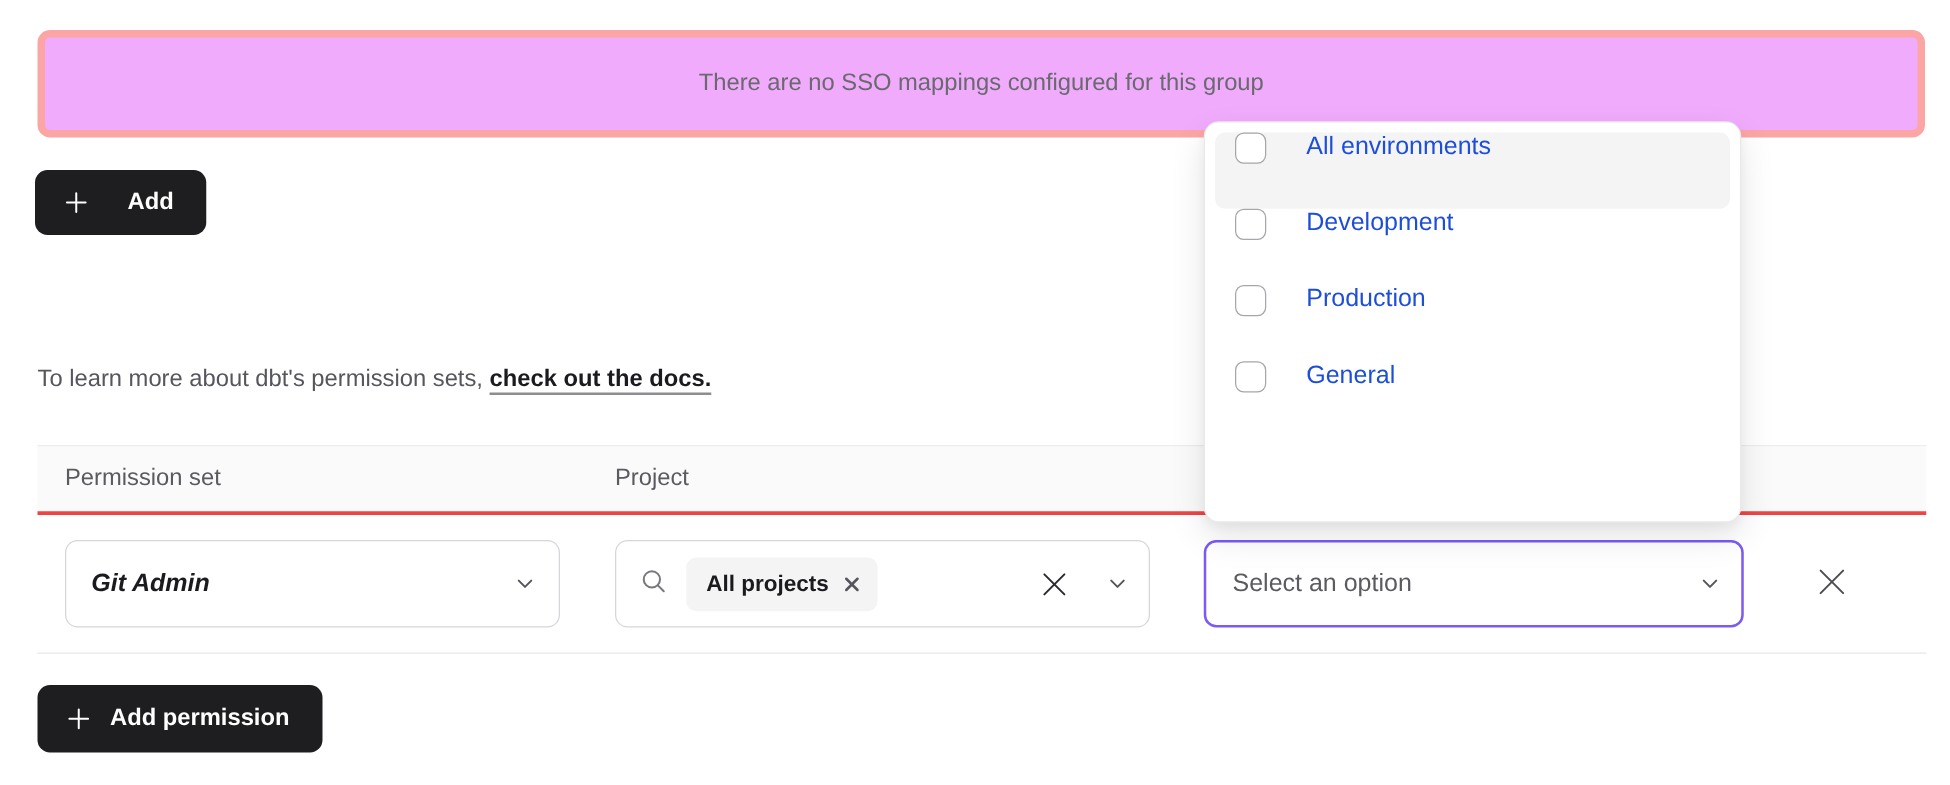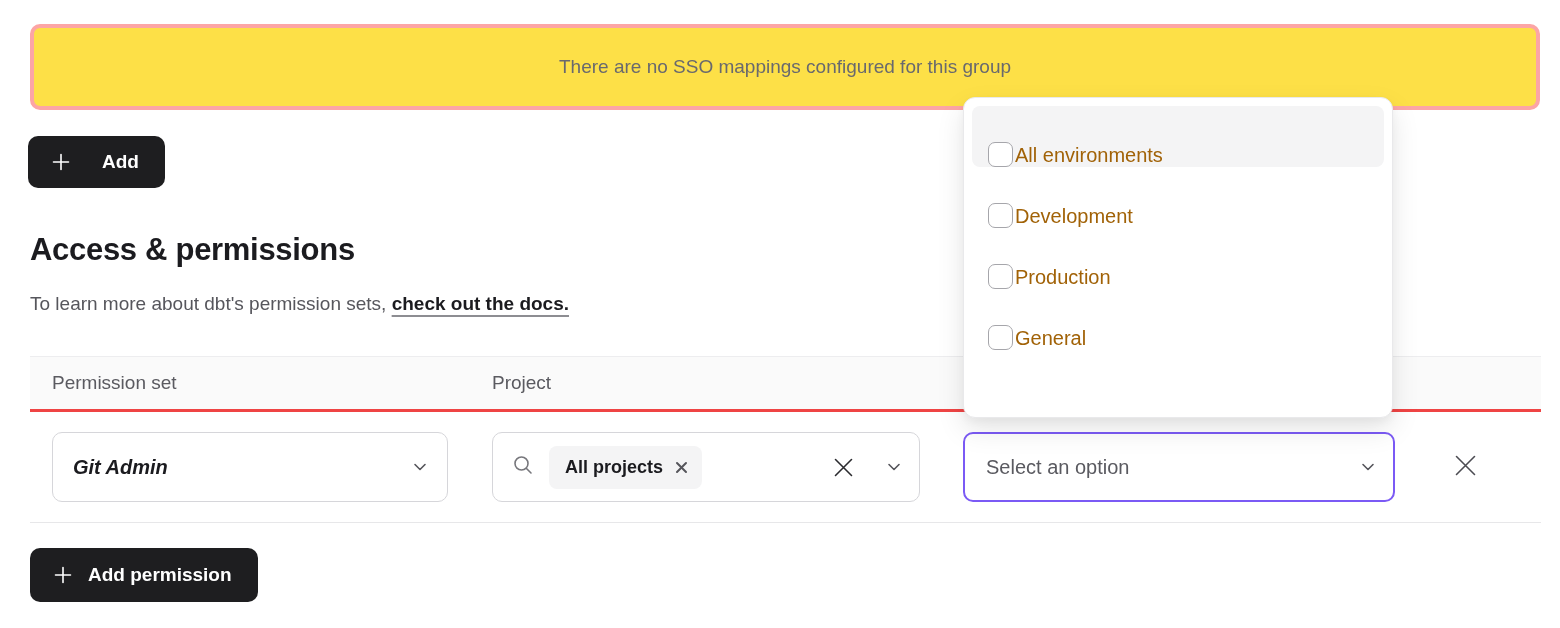--- a/index.html
+++ b/index.html
@@ -14,23 +14,23 @@
     height: 628px;
     background: #ffffff;
     overflow: hidden;
   }
 
   
   .sso-box {
     position: absolute;
     left: 30px; top: 24px;
     width: 1510px; height: 86px;
-    border: 4px solid #fca5a5;
+    border: 6px solid #fca5a5;
     border-radius: 10px;
-    background: #fde047;
+    background: #f0abfc;
     display: flex; align-items: center; justify-content: center;
   }
   .sso-box .message {
     font-size: 19px;
     color: #69696e;
   }
 
   
   .btn-dark {
     position: absolute;
@@ -161,27 +161,27 @@
     background: #ffffff;
     border: 1px solid #e9e9eb;
     border-radius: 12px;
     box-shadow: 0 4px 8px rgba(0,0,0,0.04), 0 12px 28px rgba(0,0,0,0.10);
     padding: 8px;
     display: flex; flex-direction: column;
     z-index: 5;
   }
   .dropdown .option {
     height: 61px;
-    display: flex; align-items: flex-end;
-    gap: 2px;
+    display: flex; align-items: flex-start;
+    gap: 32px;
     padding: 0 16px;
     border-radius: 8px;
     cursor: pointer;
     font-size: 20px;
-    color: #a16207;
+    color: #1d4ed8;
   }
   .dropdown .option.highlighted { background: #f4f4f5; }
   .checkbox {
     width: 25px; height: 25px;
     border: 1.5px solid #a6a6ab;
     border-radius: 7px;
     background: #ffffff;
     flex: none;
     cursor: pointer;
   }
@@ -197,21 +197,20 @@
 
   <button class="btn-dark btn-add">
     <span class="plus-icon">
       <svg width="22" height="22" viewBox="0 0 22 22">
           <path d="M11 3.5v15M3.5 11h15" stroke="#ffffff" stroke-width="1.6" stroke-linecap="round" fill="none"></path>
         </svg>
     </span>
     <span>Add</span>
   </button>
 
-  <h1 class="section-title">Access &amp; permissions</h1>
   <p class="section-subtitle">
     <span>To learn more about dbt's permission sets,</span>
     <a class="docs-link">check out the docs.</a>
   </p>
 
   <div class="table-header">
     <span class="col-label col-permission-set">Permission set</span>
     <span class="col-label col-project">Project</span>
   </div>
 

